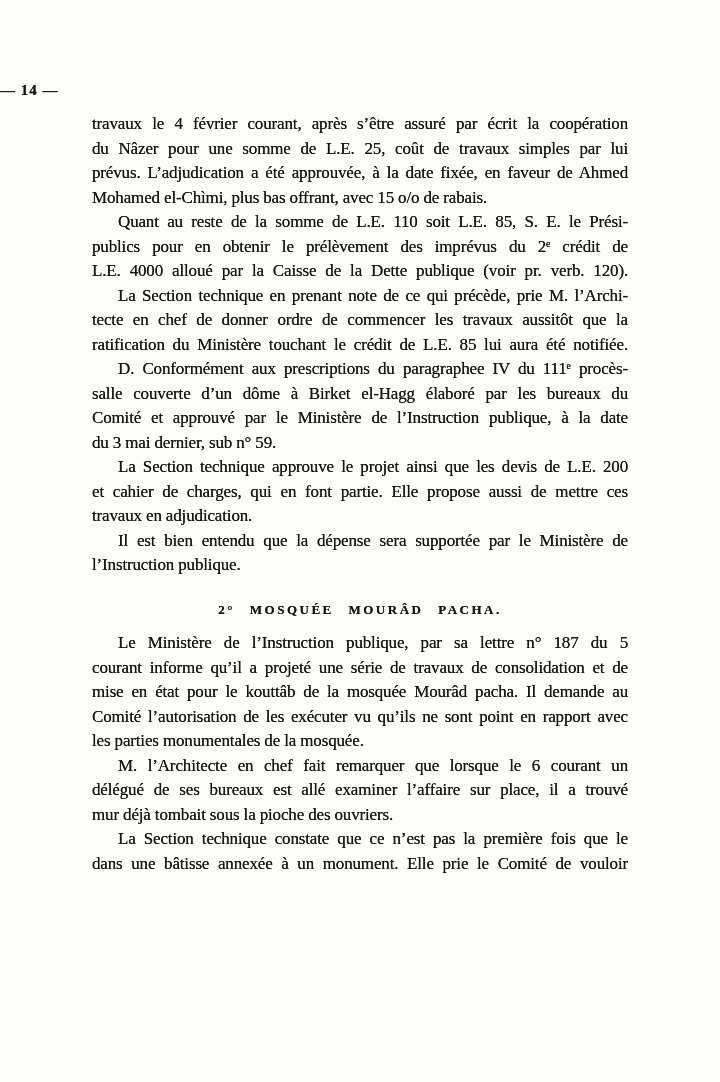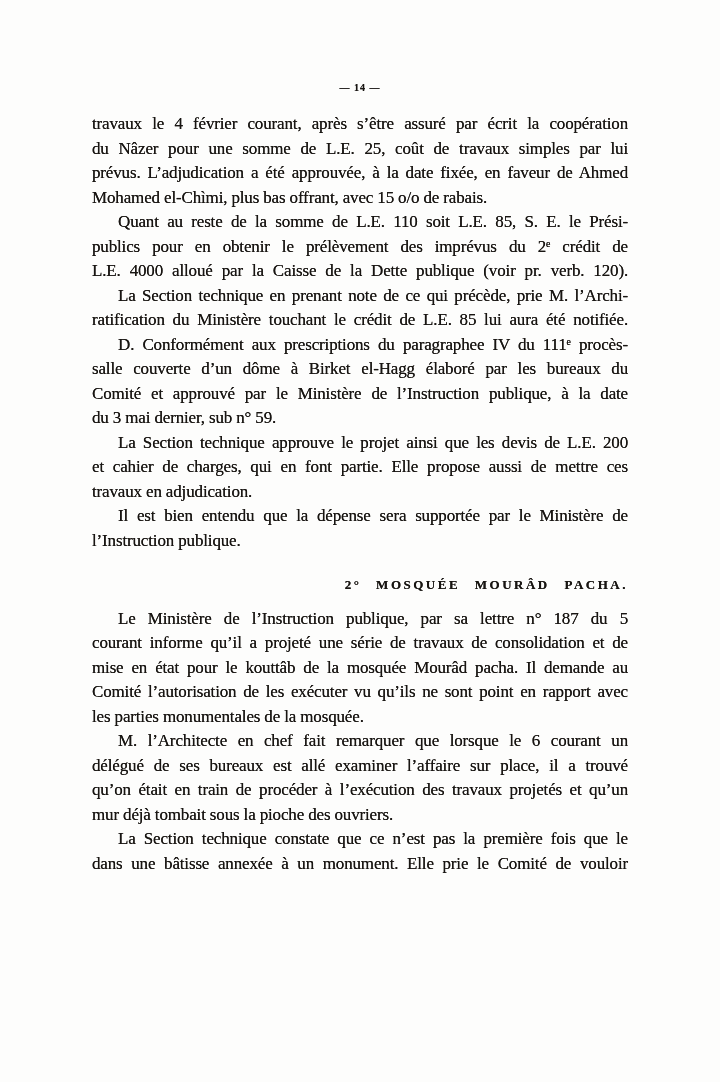--- a/index.html
+++ b/index.html
@@ -14,22 +14,22 @@
     background: #fdfdfc;
     overflow: hidden;
     font-family: "Liberation Serif", "DejaVu Serif", serif;
     color: #181512;
   }
   .pagenum {
     position: absolute;
     top: 82px;
     left: 0;
     width: 100%;
-    text-align: center;
-    font-size: 10px;
+    text-align: left;
+    font-size: 15px;
     font-weight: bold;
     letter-spacing: 1px;
     text-shadow: 0 0 0.4px rgba(24,21,18,0.85);
   }
   .textblock {
     position: absolute;
     left: 92px;
     top: 112px;
     width: 536px;
   }
@@ -50,21 +50,21 @@
     text-align-last: left;
   }
   .ln.ind {
     text-indent: 26px;
   }
   .heading {
     margin: 20px 0 9px 0;
     font-size: 13px;
     line-height: 24.5px;
     font-weight: bold;
-    text-align: right;
+    text-align: center;
     letter-spacing: 2.5px;
     word-spacing: 9px;
     text-shadow: 0 0 0.4px rgba(24,21,18,0.85);
   }
 </style>
 </head>
 <body>
 
 <div class="page">
 
@@ -80,20 +80,21 @@
     </div>
 
     <div class="para">
       <div class="ln ind">Quant au reste de la somme de L.E. 110 soit L.E. 85, S. E. le Prési-</div>
       <div class="ln">publics pour en obtenir le prélèvement des imprévus du 2ᵉ crédit de</div>
       <div class="ln">L.E. 4000 alloué par la Caisse de la Dette publique (voir pr. verb. 120).</div>
     </div>
 
     <div class="para">
       <div class="ln ind">La Section technique en prenant note de ce qui précède, prie M. l’Archi-</div>
+      <div class="ln">tecte en chef de donner ordre de commencer les travaux aussitôt que la</div>
       <div class="ln">ratification du Ministère touchant le crédit de L.E. 85 lui aura été notifiée.</div>
     </div>
 
     <div class="para">
       <div class="ln ind">D. Conformément aux prescriptions du paragraphee IV du 111ᵉ procès-</div>
       <div class="ln">salle couverte d’un dôme à Birket el-Hagg élaboré par les bureaux du</div>
       <div class="ln">Comité et approuvé par le Ministère de l’Instruction publique, à la date</div>
       <div class="ln end">du 3 mai dernier, sub n° 59.</div>
     </div>
 
@@ -114,21 +115,20 @@
       <div class="ln ind">Le Ministère de l’Instruction publique, par sa lettre n° 187 du 5</div>
       <div class="ln">courant informe qu’il a projeté une série de travaux de consolidation et de</div>
       <div class="ln">mise en état pour le kouttâb de la mosquée Mourâd pacha. Il demande au</div>
       <div class="ln">Comité l’autorisation de les exécuter vu qu’ils ne sont point en rapport avec</div>
       <div class="ln end">les parties monumentales de la mosquée.</div>
     </div>
 
     <div class="para">
       <div class="ln ind">M. l’Architecte en chef fait remarquer que lorsque le 6 courant un</div>
       <div class="ln">délégué de ses bureaux est allé examiner l’affaire sur place, il a trouvé</div>
-      <div class="ln">qu’on était en train de procéder à l’exécution des travaux projetés et qu’un</div>
       <div class="ln end">mur déjà tombait sous la pioche des ouvriers.</div>
     </div>
 
     <div class="para">
       <div class="ln ind">La Section technique constate que ce n’est pas la première fois que le</div>
       <div class="ln">dans une bâtisse annexée à un monument. Elle prie le Comité de vouloir</div>
     </div>
 
   </div>
 </div>

